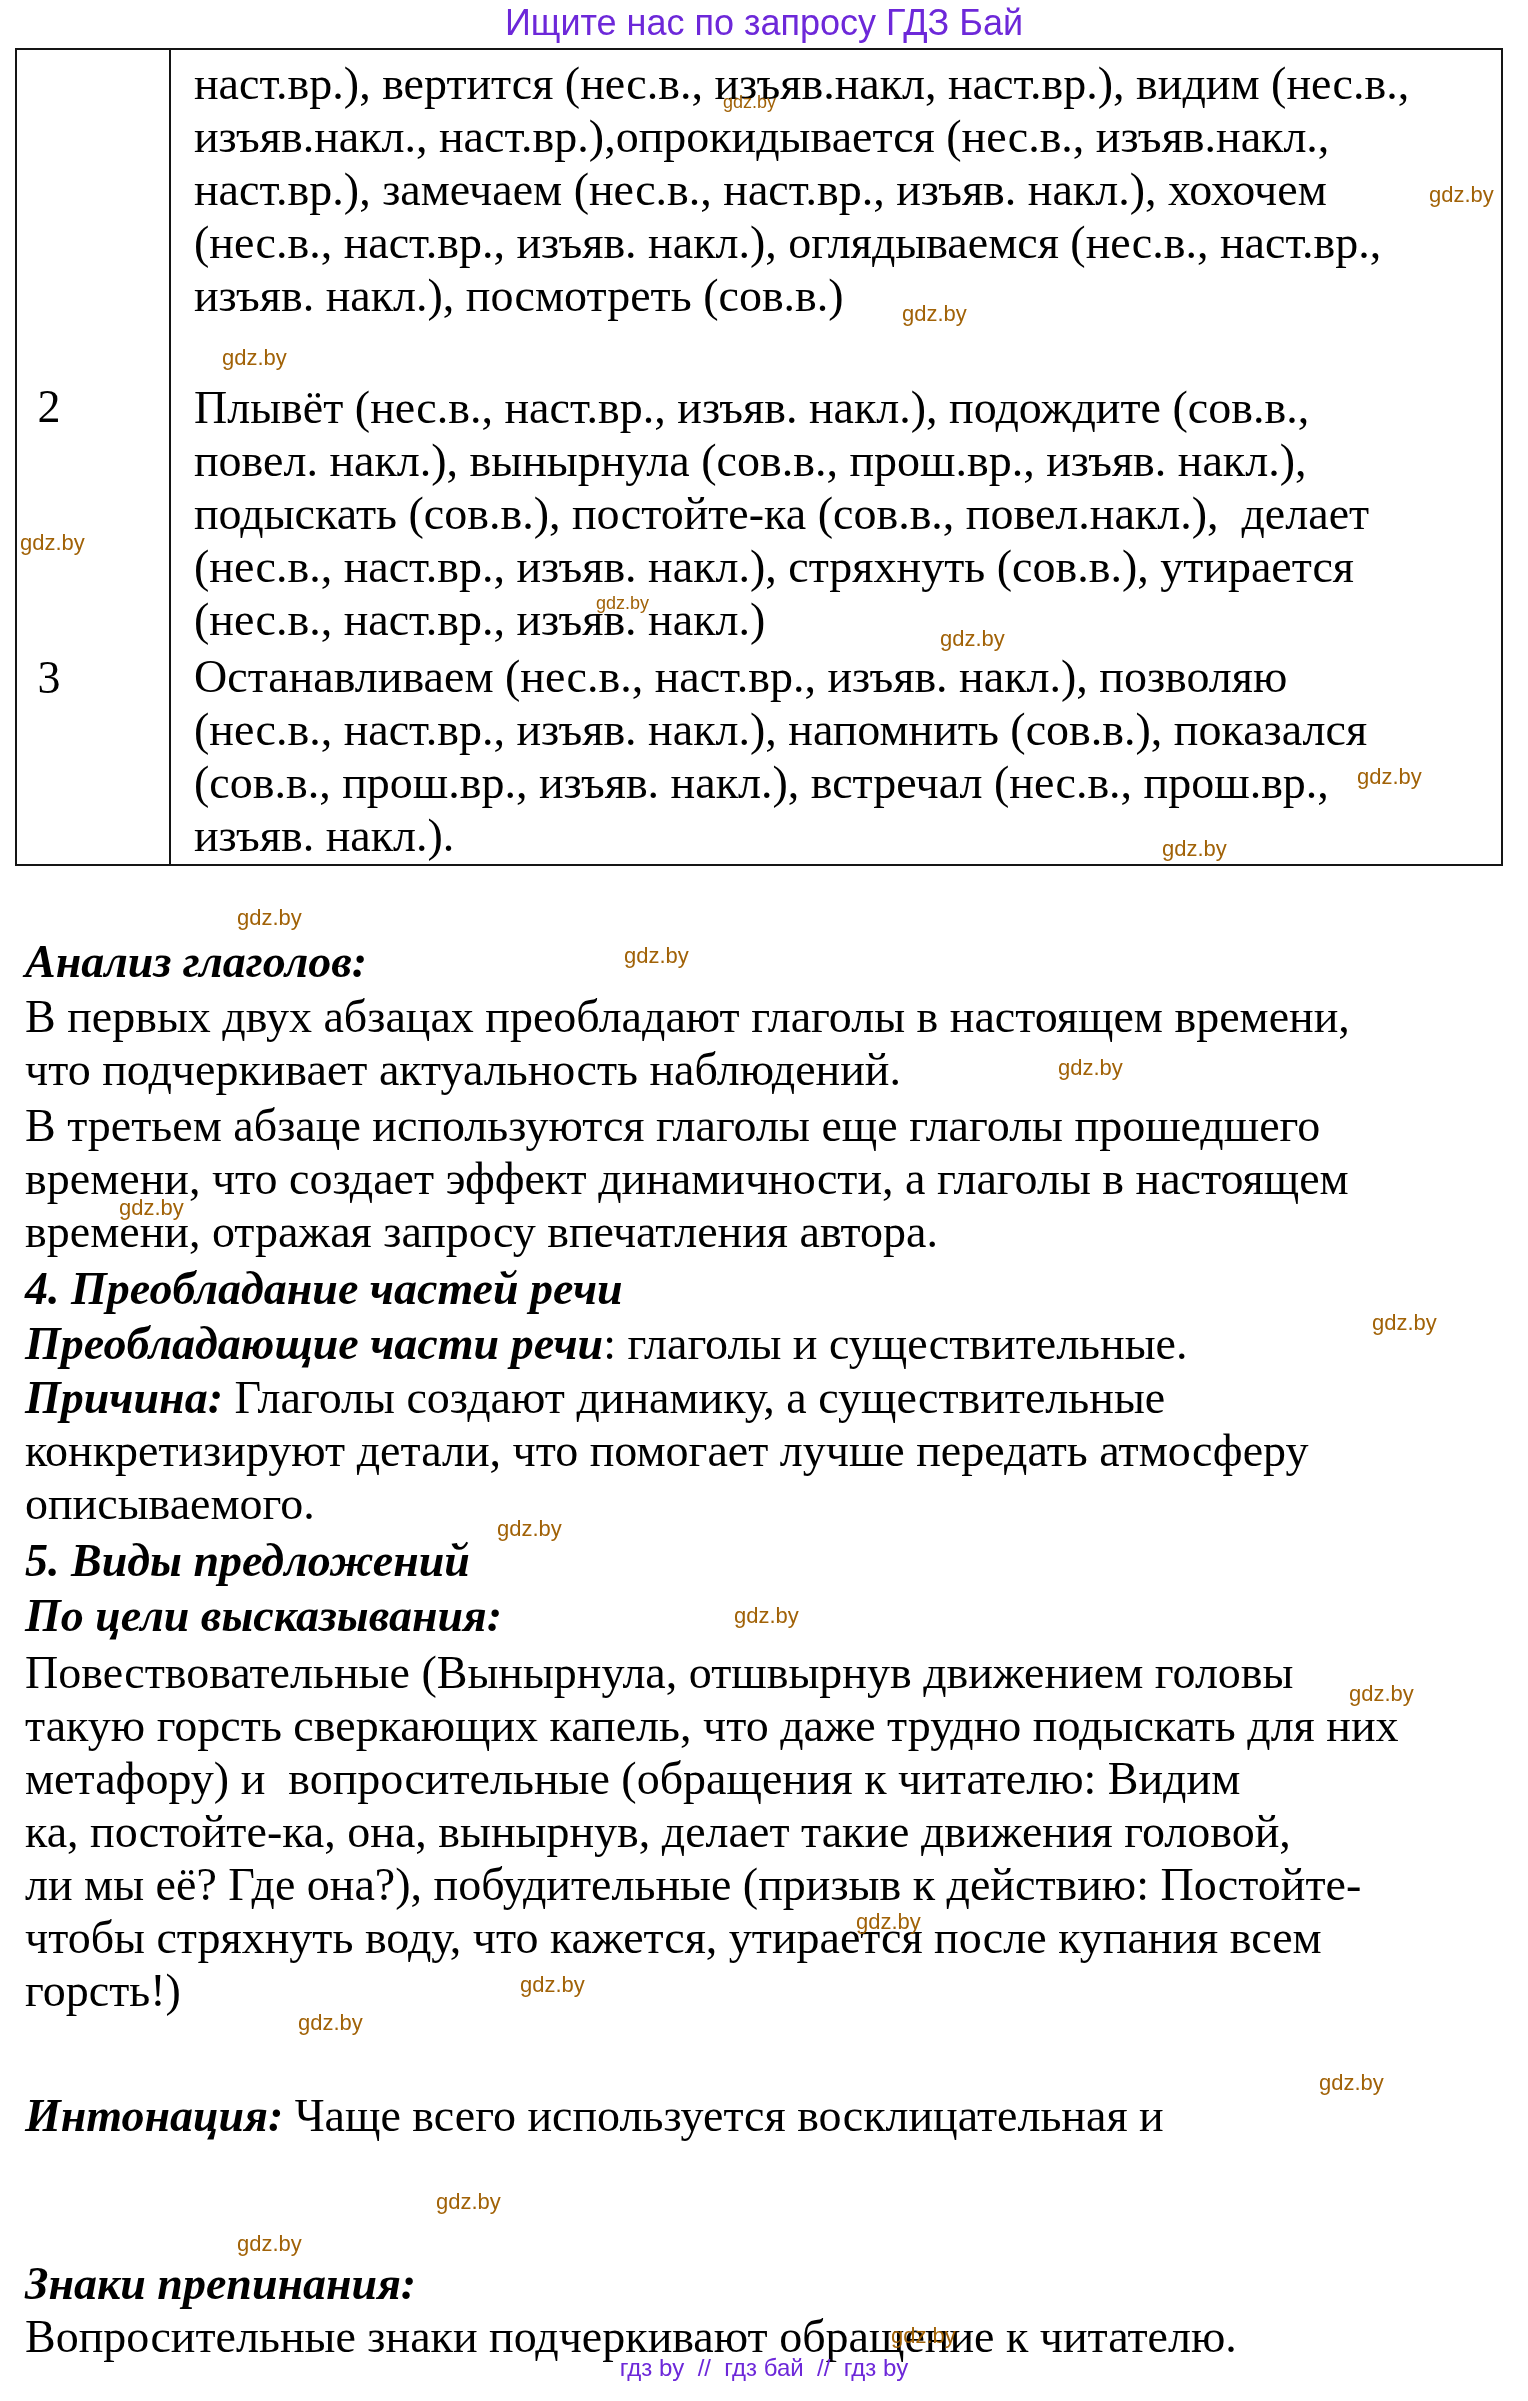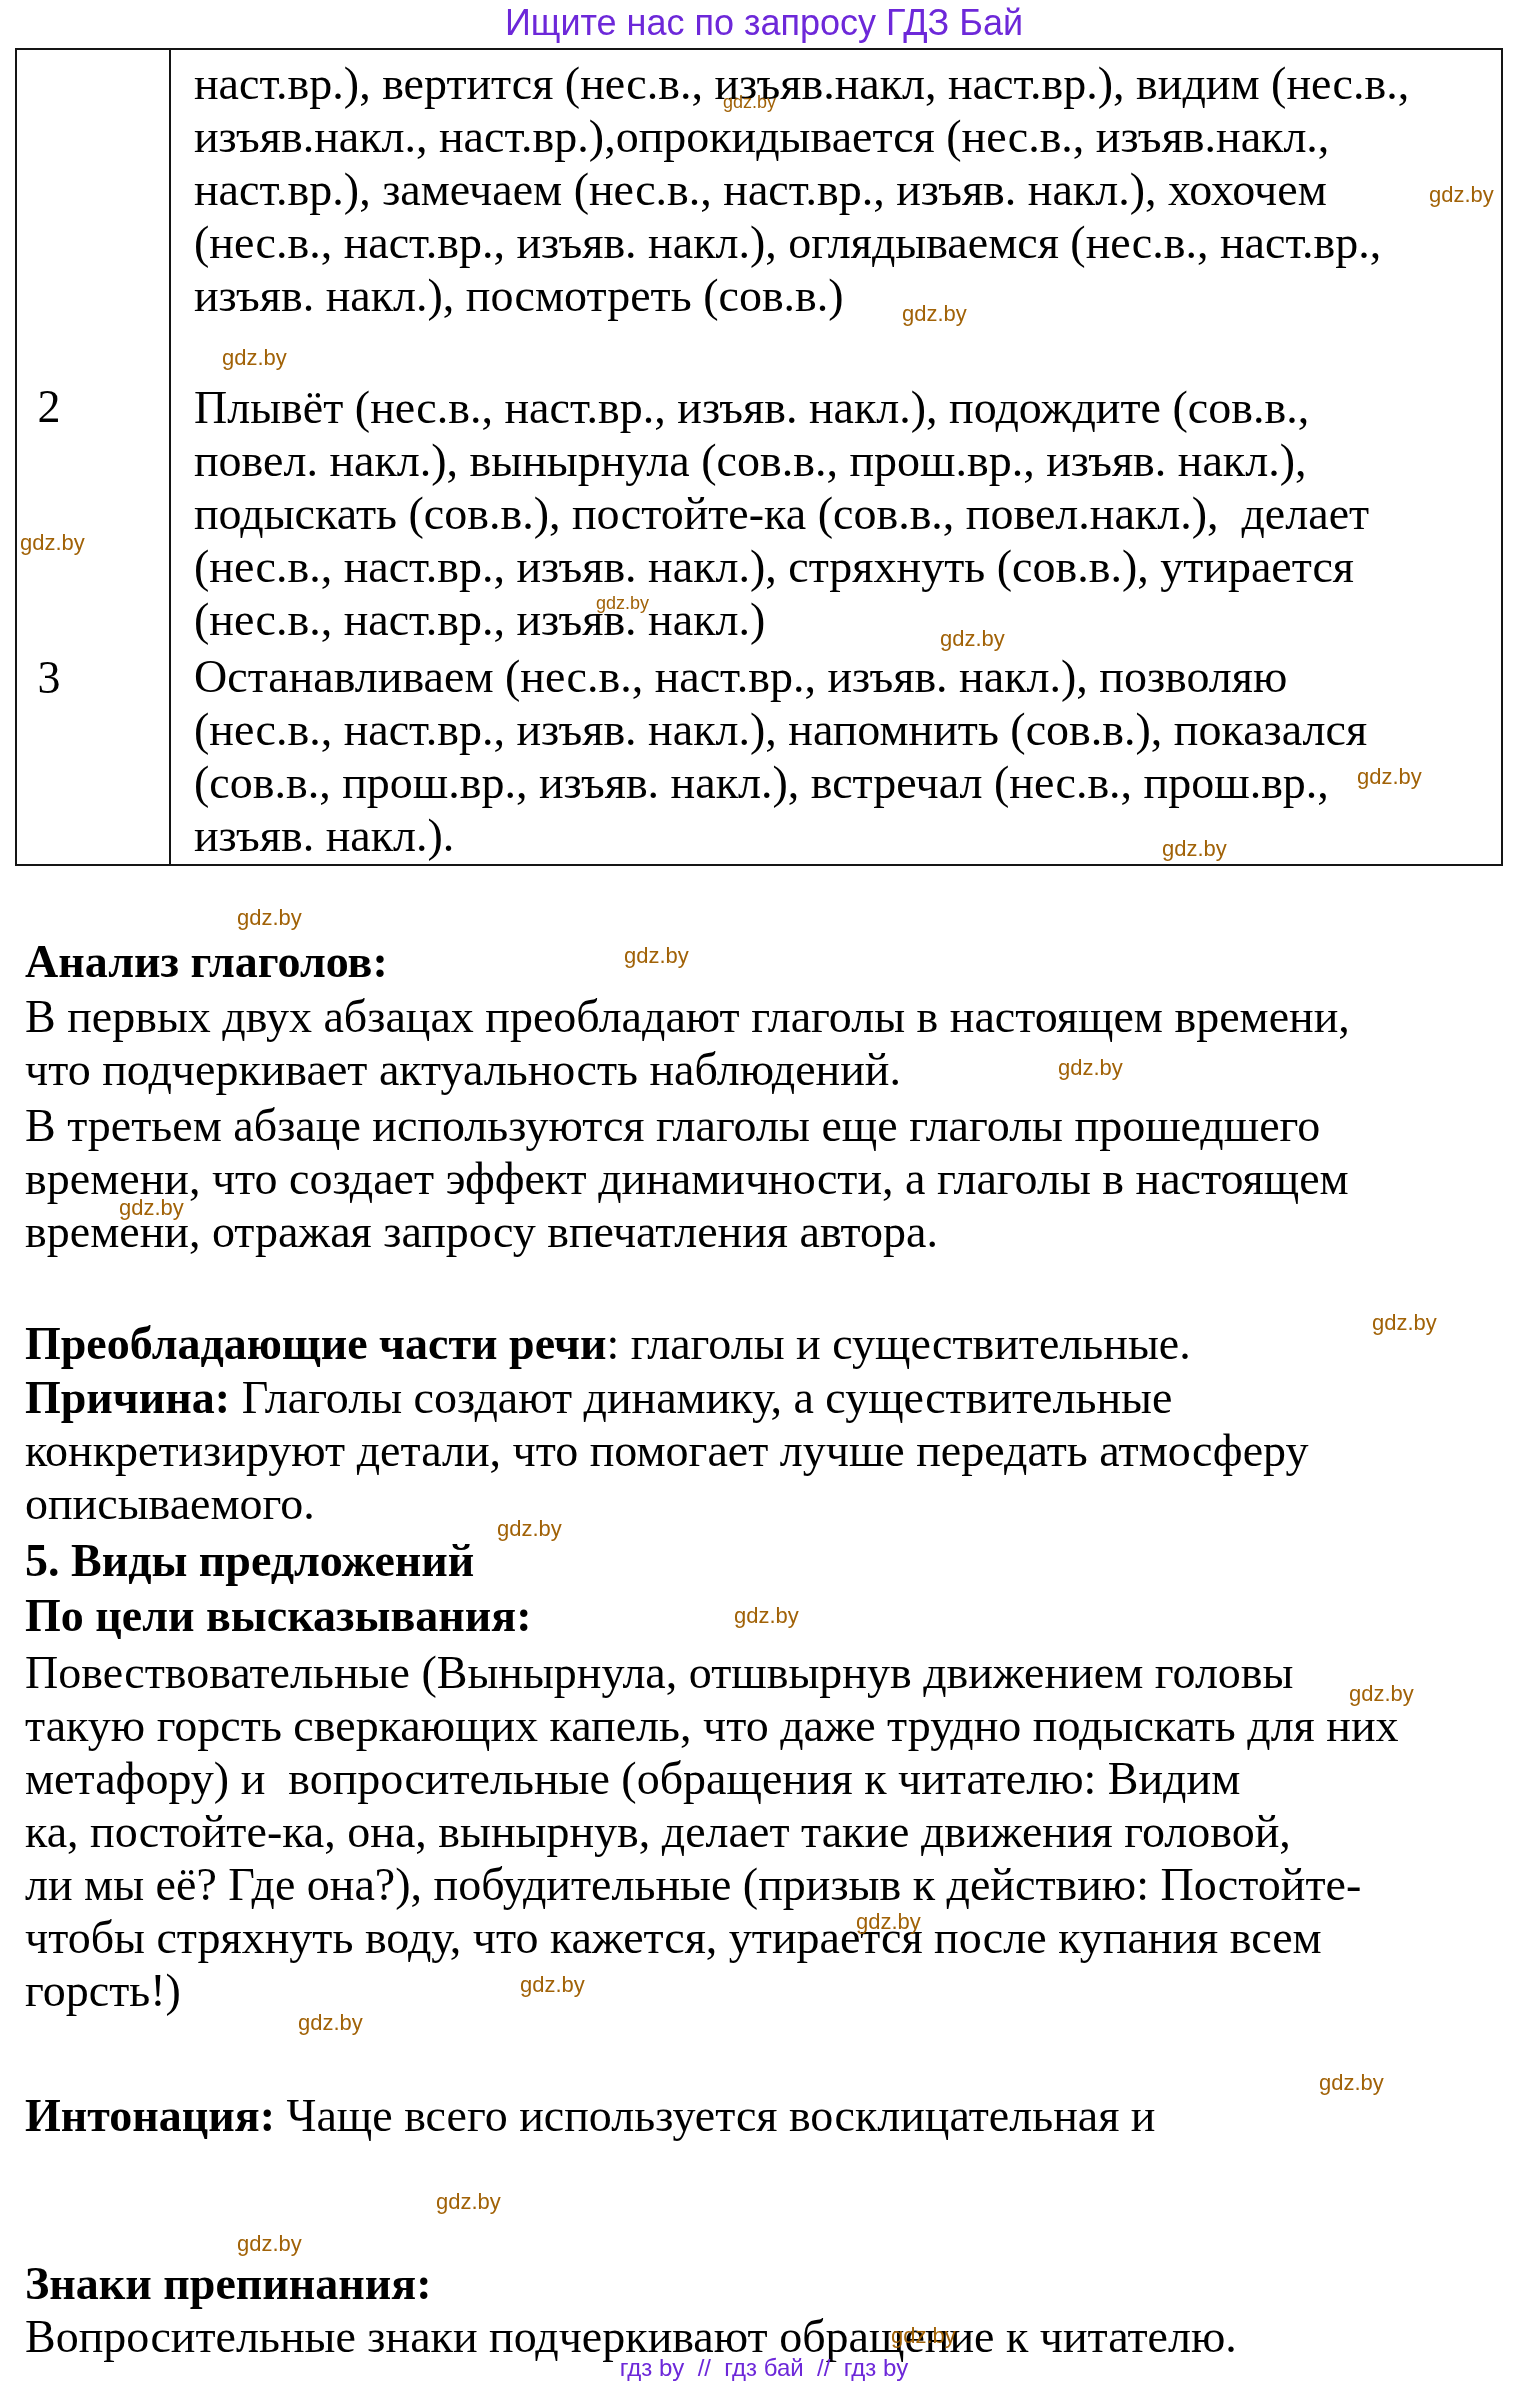--- a/index.html
+++ b/index.html
@@ -23,21 +23,21 @@
   .rownum { position:absolute; left:20.5px; font-size:46px; line-height:53px; }
   .rownum.n2 { top:330px; }
   .rownum.n3 { top:601px; }
 
   .para { position:absolute; left:177px; width:1298px; }
   .p1 { top:7px; }
   .p2 { top:331px; }
   .p3 { top:600px; }
 
   .line { font-size:46px; line-height:53px; white-space:pre; }
-  .bold { font-weight:bold; }
+  .bold { font-weight:bold;font-style:italic; }
 
   .bodyline { position:absolute; left:25px; font-size:46px; line-height:53px; white-space:pre; width:1478px; }
   .blk { position:absolute; left:25px; width:1478px; }
 </style>
 </head>
 <body>
 
 <div class="page">
 
   <div class="banner top-banner">Ищите нас по запросу ГДЗ Бай</div>
@@ -77,20 +77,21 @@
     <div class="line">В первых двух абзацах преобладают глаголы в настоящем времени,</div>
     <div class="line">что подчеркивает актуальность наблюдений.</div>
   </div>
 
   <div class="blk" style="top:1099px">
     <div class="line">В третьем абзаце используются глаголы еще глаголы прошедшего</div>
     <div class="line">времени, что создает эффект динамичности, а глаголы в настоящем</div>
     <div class="line">времени, отражая запросу впечатления автора.</div>
   </div>
 
+  <div class="bodyline bold" style="top:1262px">4. Преобладание частей речи</div>
 
   <div class="bodyline" style="top:1317px"><span class="bold">Преобладающие части речи</span><span>: глаголы и существительные.</span></div>
 
   <div class="bodyline" style="top:1371px"><span class="bold">Причина:</span><span> Глаголы создают динамику, а существительные</span></div>
 
   <div class="blk" style="top:1424px">
     <div class="line">конкретизируют детали, что помогает лучше передать атмосферу</div>
     <div class="line">описываемого.</div>
   </div>
 

